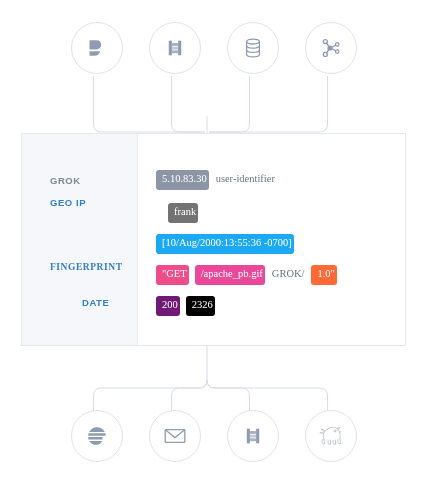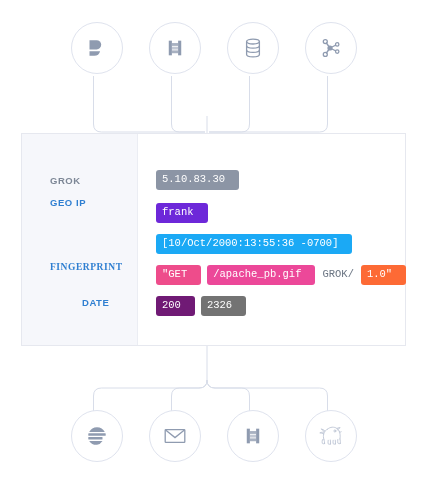--- a/index.html
+++ b/index.html
@@ -97,24 +97,24 @@
   .token-row {
     position: absolute;
     left: 136px;
     display: flex;
     align-items: center;
     gap: 6px;
     white-space: nowrap;
   }
 
   .tok {
-    font-family: Liberation Mono, monospace;
+    font-family: Liberation Serif, serif;
     font-size: 10.5px;
     line-height: 1;
-    padding: 4px 14px 5px 6px;
+    padding: 4px 2px 5px 6px;
     border-radius: 3px;
     color: #ffffff;
     display: inline-block;
   }
   .tok.plain {
     background: transparent;
     color: #6b7583;
     padding-left: 1px;
     padding-right: 1px;
   }
@@ -205,40 +205,41 @@
     <div id="panel-gutter"></div>
     <div id="panel-body">
 
       <div class="field-label muted" style="left:-88px; top:41px;">GROK</div>
       <div class="field-label" style="left:-88px; top:63px;">GEO IP</div>
       <div class="field-label" style="left:-88px; top:128px;font-family:Liberation Serif, serif;">FINGERPRINT</div>
       <div class="field-label" style="left:-88px; top:163px;padding-left:32px;">DATE</div>
 
       <div class="token-row" style="left:18px; top:36px;">
         <span class="tok" style="background:#8c95a5;">5.10.83.30</span>
+        <span class="tok plain">user-identifier</span>
       </div>
 
       <div class="token-row" style="left:18px; top:69px;">
-        <span class="tok" style="background:#6d28d9;">frank</span>
+        <span class="tok" style="background:#737373;margin-left:12px;">frank</span>
       </div>
 
       <div class="token-row" style="left:18px; top:100px;">
-        <span class="tok" style="background:#1ba9f5;">[10/Oct/2000:13:55:36 -0700]</span>
+        <span class="tok" style="background:#1ba9f5;">[10/Aug/2000:13:55:36 -0700]</span>
       </div>
 
       <div class="token-row" style="left:18px; top:131px;">
         <span class="tok" style="background:#ee4c8b;">"GET</span>
         <span class="tok" style="background:#ec4899;">/apache_pb.gif</span>
         <span class="tok plain">GROK/</span>
         <span class="tok" style="background:#fd6a35;">1.0"</span>
       </div>
 
       <div class="token-row" style="left:18px; top:162px;">
         <span class="tok" style="background:#701a75;">200</span>
-        <span class="tok" style="background:#737373;">2326</span>
+        <span class="tok" style="background:#000000;">2326</span>
       </div>
 
     </div>
   </div>
 
   <div class="node-row" id="bottom-row">
 
     <div class="node">
       <span>
         <svg width="24" height="24" viewBox="0 0 24 24">

